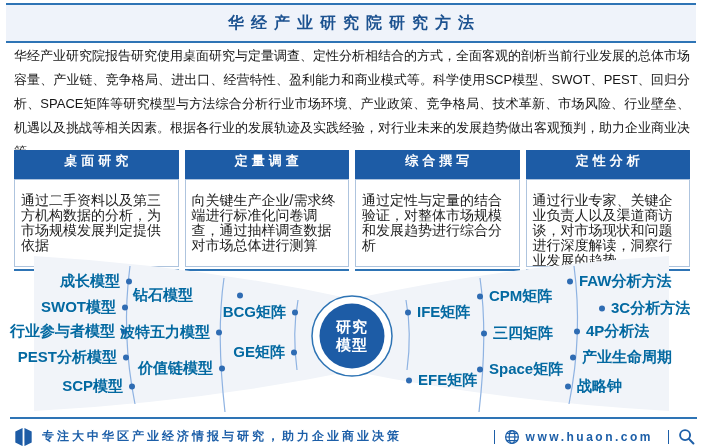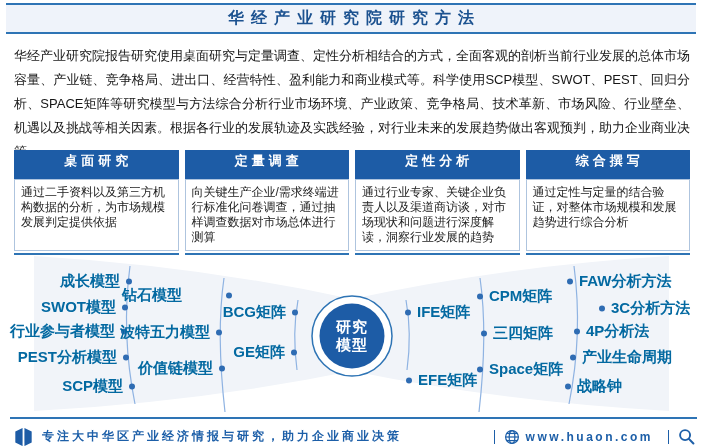--- a/index.html
+++ b/index.html
@@ -2,42 +2,42 @@
 <html><head>
 <meta charset="utf-8">
 <style>
   html,body{margin:0;padding:0;background:#fff;}
   .page{
     position:relative;width:703px;height:446px;background:#fff;overflow:hidden;
     font-family:"Liberation Sans","DejaVu Sans",sans-serif;
   }
   
   .titlebar{
-    position:absolute;top:3px;left:6px;right:7px;height:31px;box-sizing:border-box;
+    position:absolute;top:3px;left:6px;right:7px;height:40px;box-sizing:border-box;
     background:#eff3fa;border-top:2px solid #2e74b5;border-bottom:2px solid #2e74b5;
     display:flex;align-items:center;justify-content:center;
   }
   .titlebar .title{
     font-size:16px;font-weight:bold;letter-spacing:7px;color:#1c5290;text-indent:7px;
   }
   
   .intro{
     position:absolute;top:44px;left:14px;width:676px;
     font-size:13px;line-height:24px;color:#161616;text-align:justify;
   }
   
   .cards{position:absolute;top:150px;left:14px;right:13px;display:flex;gap:6px;}
   .card{flex:1;display:flex;flex-direction:column;min-width:0;}
   .card-header{
     height:29px;line-height:22px;background:#1d5ca6;color:#fff;
     font-size:13px;font-weight:bold;letter-spacing:4px;text-align:center;text-indent:4px;
   }
   .card-body{
-    border:1px solid #aec4de;background:#fff;height:60px;padding:5px 6px;
-    font-size:12px;line-height:15px;color:#1c1c1c;overflow:hidden;
+    border:1px solid #aec4de;background:#fff;height:60px;padding:13px 6px;
+    font-size:14px;line-height:15px;color:#1c1c1c;overflow:hidden;
   }
   .card-underline{height:2px;background:#2e74b5;margin-top:2px;}
   
   .diagram-svg{position:absolute;left:0;top:0;width:703px;height:446px;pointer-events:none;}
   .model-item{
     position:absolute;transform:translateY(-50%);display:flex;align-items:center;gap:6px;
     font-size:15px;font-weight:bold;color:#0369a1;white-space:nowrap;
   }
   .dot{width:6px;height:6px;border-radius:50%;background:#2f6cb3;flex:0 0 auto;}
   .center-label{
@@ -73,27 +73,27 @@
       <div class="card-header">桌面研究</div>
       <div class="card-body">通过二手资料以及第三方机构数据的分析，为市场规模发展判定提供依据</div>
       <div class="card-underline"></div>
     </div>
     <div class="card">
       <div class="card-header">定量调查</div>
       <div class="card-body">向关键生产企业/需求终端进行标准化问卷调查，通过抽样调查数据对市场总体进行测算</div>
       <div class="card-underline"></div>
     </div>
     <div class="card">
+      <div class="card-header">综合撰写</div>
+      <div class="card-body">通过定性与定量的结合验证，对整体市场规模和发展趋势进行综合分析</div>
+      <div class="card-underline"></div>
+    </div>
+    <div class="card">
       <div class="card-header">定性分析</div>
       <div class="card-body">通过行业专家、关键企业负责人以及渠道商访谈，对市场现状和问题进行深度解读，洞察行业发展的趋势</div>
-      <div class="card-underline"></div>
-    </div>
-    <div class="card">
-      <div class="card-header">综合撰写</div>
-      <div class="card-body">通过定性与定量的结合验证，对整体市场规模和发展趋势进行综合分析</div>
       <div class="card-underline"></div>
     </div>
   </div>
 
   <svg class="diagram-svg" viewBox="0 0 703 446">
     <path d="M34,256 Q200,266 352,299 Q504,266 669,256 L669,411 Q504,402 352,371 Q200,402 34,411 Z" fill="#f1f4f9"></path>
     <g stroke="#8fb3e2" stroke-width="1.2" fill="none">
       <path d="M130,266 Q121,334 135,404"></path>
       <path d="M224,278 Q216,333 225,412"></path>
       <path d="M298,300 Q292,333 297,370"></path>
@@ -121,21 +121,21 @@
         <span class="dot"></span>
       </div>
       <div class="model-item" style="right: 574px; top: 357px;">
         <span class="model-text">PEST分析模型</span>
         <span class="dot"></span>
       </div>
       <div class="model-item" style="right: 568px; top: 386px;">
         <span class="model-text">SCP模型</span>
         <span class="dot"></span>
       </div>
-      <div class="model-item" style="right: 471px; top: 295px; gap: 44px;">
+      <div class="model-item" style="right: 460px; top: 295px; gap: 44px;">
         <span class="model-text">钻石模型</span>
         <span class="dot"></span>
       </div>
       <div class="model-item" style="right: 481px; top: 332px;">
         <span class="model-text">波特五力模型</span>
         <span class="dot"></span>
       </div>
       <div class="model-item" style="right: 478px; top: 368px;">
         <span class="model-text">价值链模型</span>
         <span class="dot"></span>

